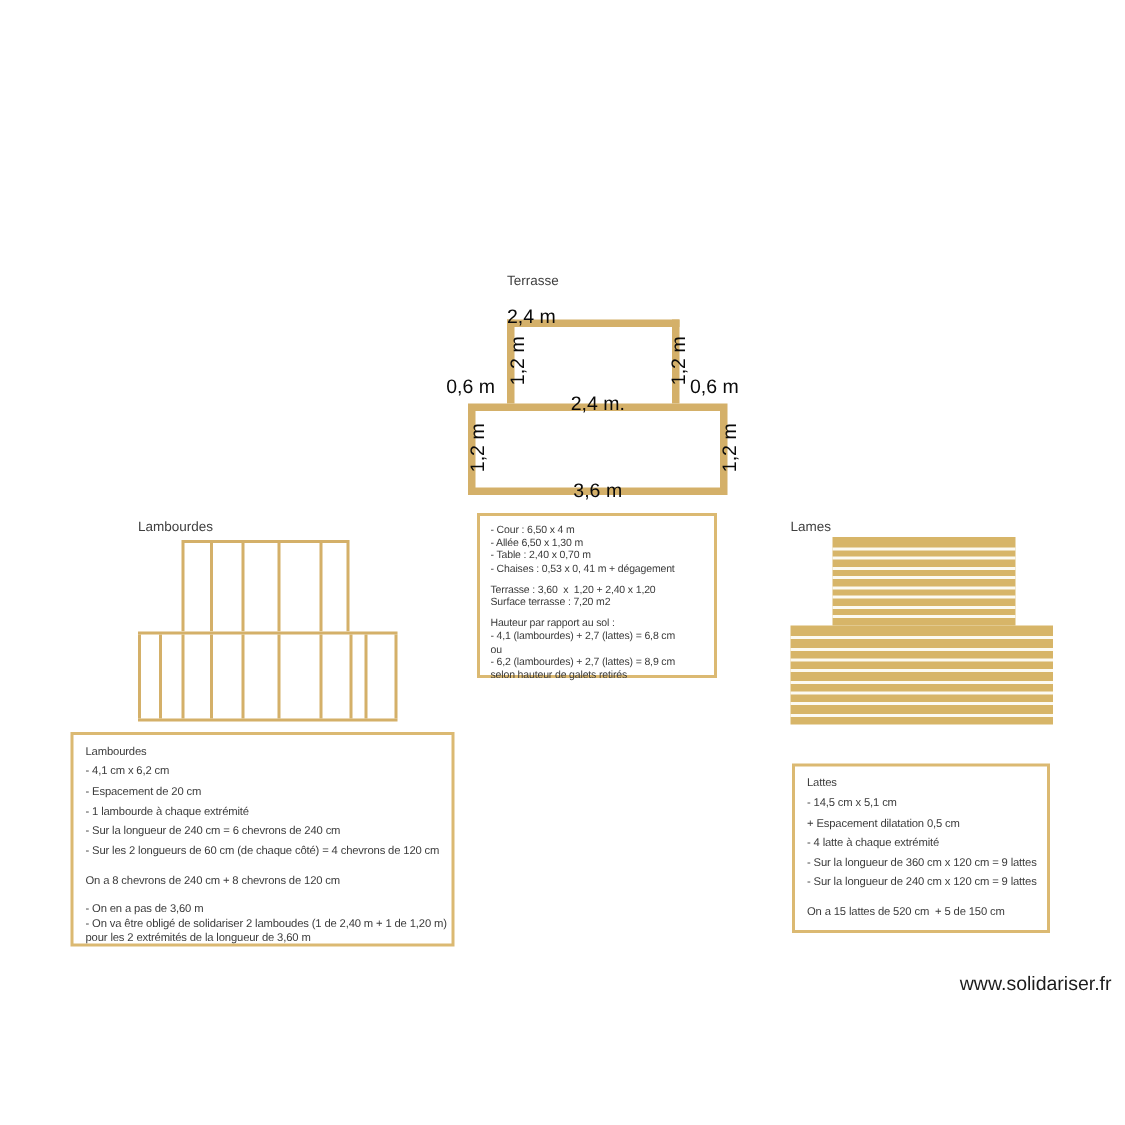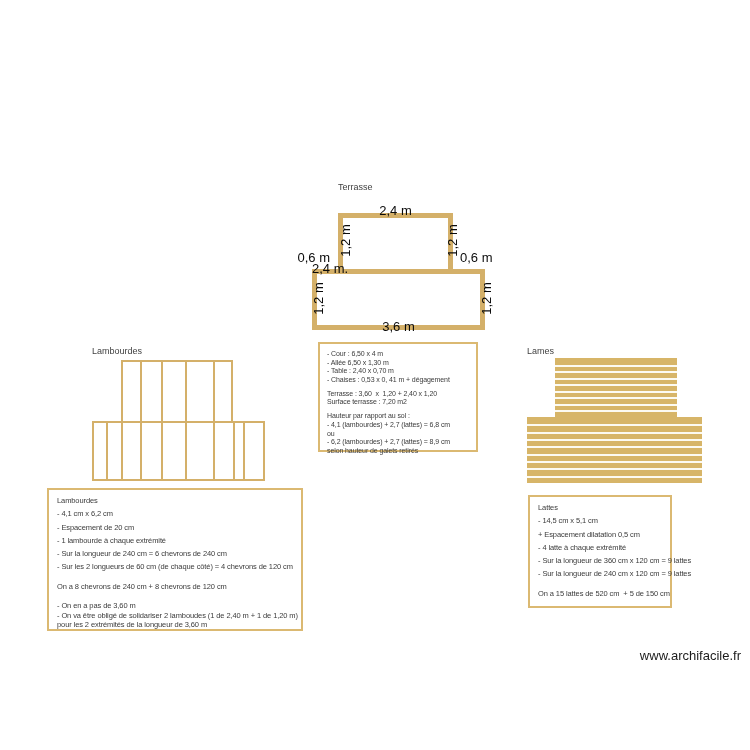--- a/index.html
+++ b/index.html
@@ -13,38 +13,38 @@
   #terrasse-title{left:338px;top:182px;width:115px}
   #lambourdes-title{left:92px;top:346px;width:173px}
   #lames-title{left:527px;top:346px;width:175px}
 
   
   .room{position:absolute;border:5px solid var(--wood);box-sizing:border-box;background:#fff}
   #room-upper{left:338px;top:213px;width:115px;height:61px;border-bottom:none}
   #room-lower{left:312px;top:269px;width:173px;height:61px}
 
   .dim{position:absolute;font-size:13px;color:#0a0a0a;white-space:pre;z-index:5}
-  #dim-top{left:338px;top:203px;width:115px;text-align:center}
-  #dim-mid{left:312px;top:261px;width:173px;text-align:left}
+  #dim-top{left:338px;top:203px;width:115px;}
+  #dim-mid{left:312px;top:261px;width:173px;text-align:center}
   #dim-bottom{left:312px;top:319px;width:173px;text-align:center}
   #dim-left-offset{left:286px;top:250px;width:44px;text-align:right}
   #dim-right-offset{left:460px;top:250px;width:44px;text-align:left}
   .dim.v{width:40px;text-align:center;transform:rotate(-90deg);transform-origin:center}
   #dim-ul{left:325px;top:233px}
   #dim-ur{left:432px;top:233px}
   #dim-ll{left:298px;top:291px}
   #dim-lr{left:466px;top:291px}
 
   
   .note-box{position:absolute;border:2px solid var(--box_border);background:#fff;
     box-sizing:border-box;padding:7px 8px;font-size:7.5px;color:var(--text);
     letter-spacing:-0.1px}
   #note-center{left:318px;top:342px;width:160px;height:110px;font-size:7px;padding:6px 7px}
   #note-lambourdes{left:47px;top:488px;width:256px;height:143px}
-  #note-lattes{left:528px;top:495px;width:144px;height:113px}
+  #note-lattes{left:528px;top:509px;width:172px;height:113px}
   .nl{white-space:pre;line-height:1.1}
   .nl.sp{margin-bottom:5px}
   .nl.ti{margin-bottom:1.5px}
   .nl.bl{height:6px}
   #note-center .nl.ti{margin-bottom:1px}
   #note-center .nl.bl{height:5px}
 
   
   .joist-sec{position:absolute;box-sizing:border-box;background:#fff}
   #joists-top{left:121px;top:360px;width:112px;height:61px;border-top:2px solid var(--wood)}
@@ -157,14 +157,14 @@
       <div class="nl sp">Lattes</div>
       <div class="nl sp">- 14,5 cm x 5,1 cm</div>
       <div class="nl sp">+ Espacement dilatation 0,5 cm</div>
       <div class="nl sp">- 4 latte à chaque extrémité</div>
       <div class="nl sp">- Sur la longueur de 360 cm x 120 cm = 9 lattes</div>
       <div class="nl sp">- Sur la longueur de 240 cm x 120 cm = 9 lattes</div>
       <div class="nl bl"></div>
       <div class="nl ti">On a 15 lattes de 520 cm  + 5 de 150 cm</div>
     </div>
 
-  <div id="watermark">www.archifacile.fr</div>
+  <div id="watermark">www.solidariser.fr</div>
 </div>
 
 </body></html>

